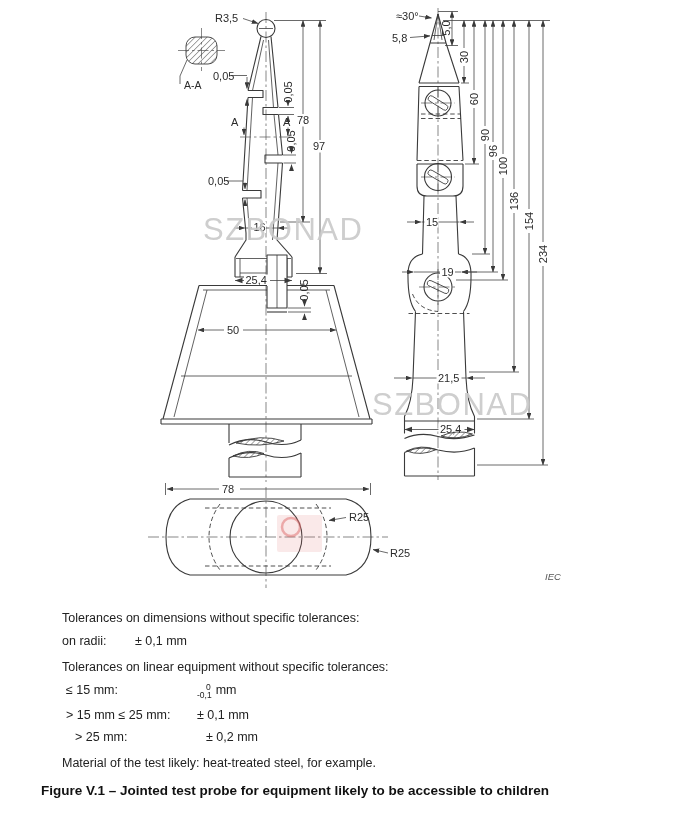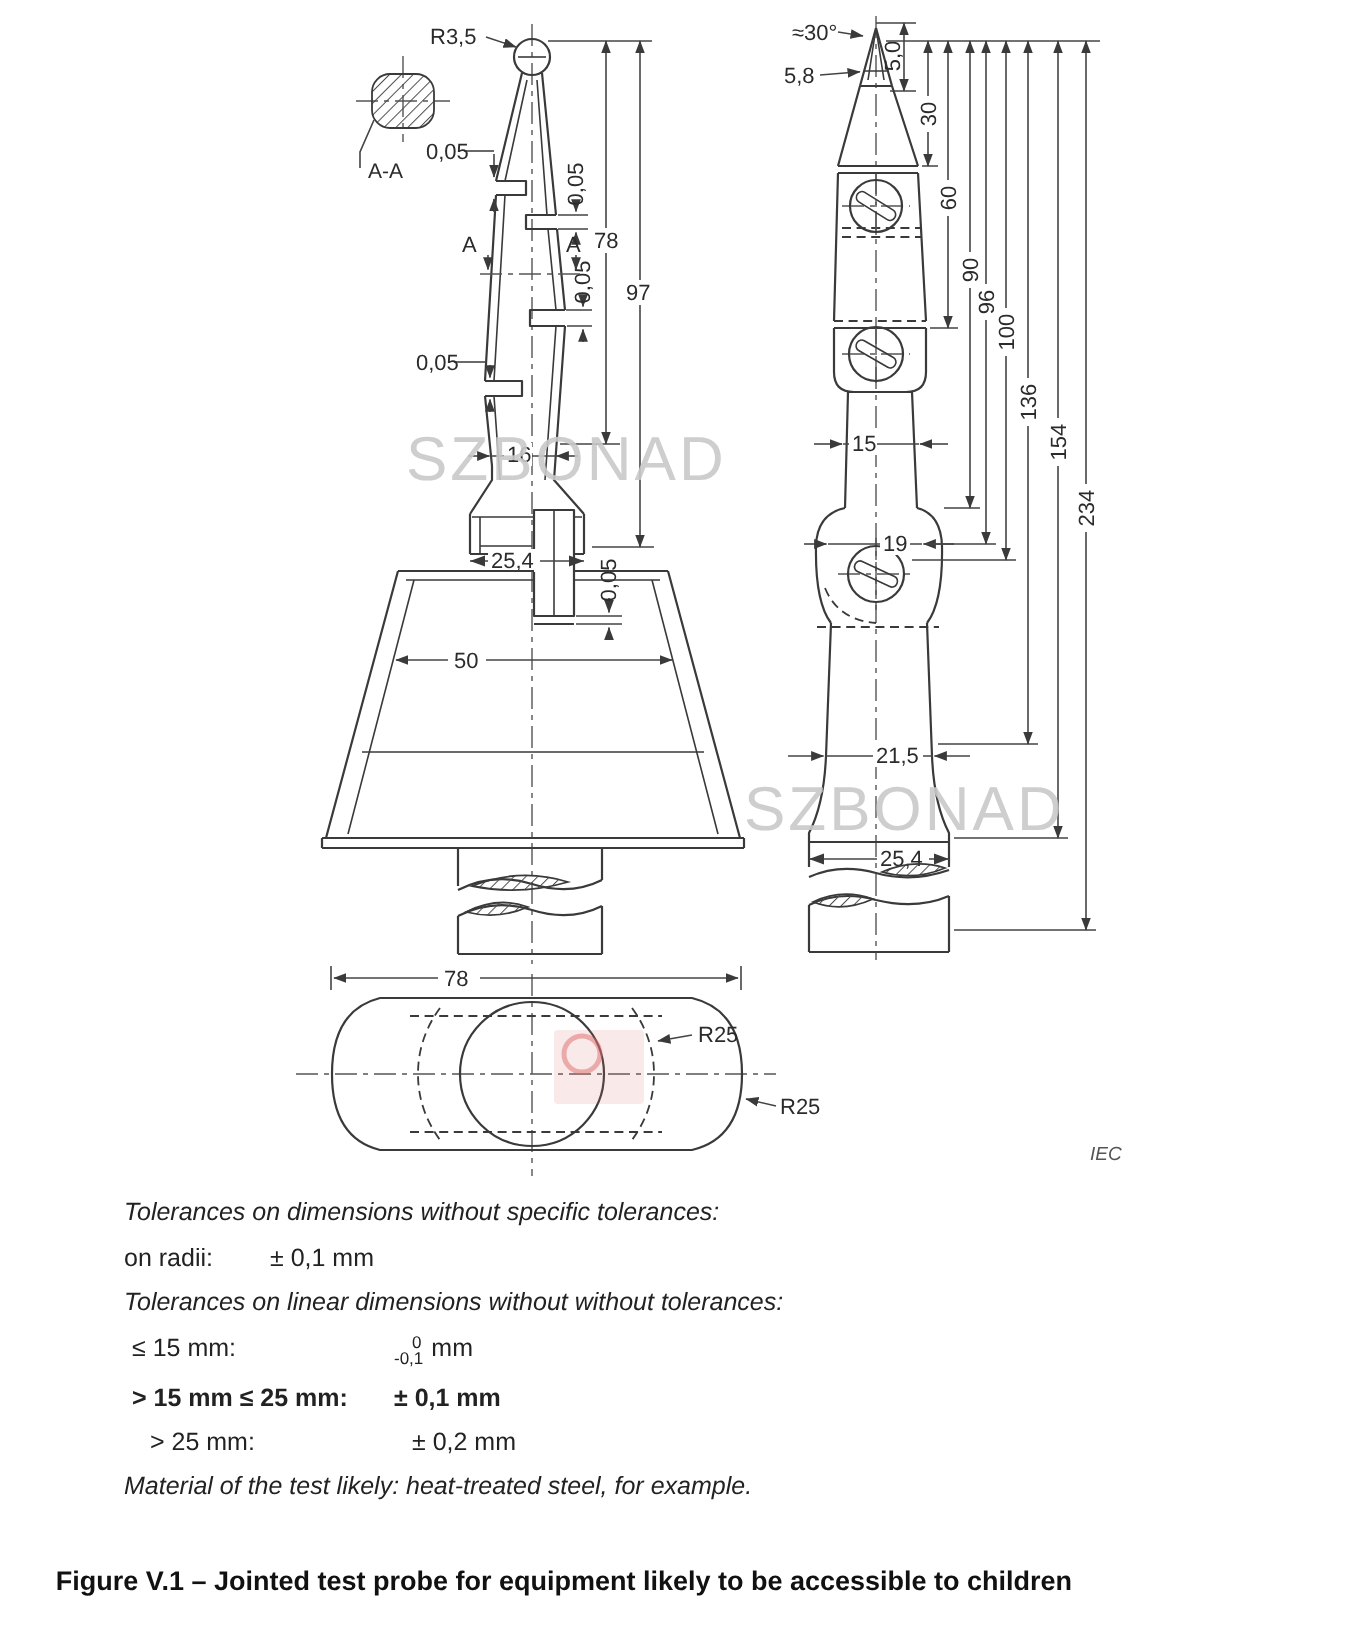--- a/index.html
+++ b/index.html
@@ -12,29 +12,29 @@
   .wm{font-size:31px;fill:#c9c9c9;letter-spacing:1.5px;opacity:.9;}
   .iec{font-size:9.5px;font-style:italic;fill:#555;}
   .o{stroke:#3a3a3a;stroke-width:1.1;fill:none;stroke-linejoin:round;}
   .t{stroke:#3a3a3a;stroke-width:.8;fill:none;}
   .d{stroke:#444;stroke-width:.8;fill:none;}
   .cl{stroke:#555;stroke-width:.7;fill:none;stroke-dasharray:11 3 2.5 3;}
   .hid{stroke:#3a3a3a;stroke-width:.9;fill:none;stroke-dasharray:4.5 2.8;}
   .bg{fill:#fff;}
   .hat{fill:url(#hatch);stroke:#3a3a3a;stroke-width:.9;}
   .notes{position:absolute;left:62px;top:600px;width:560px;font-size:12.5px;line-height:1.1;}
-  .notes p{margin:0 0 9px 0;font-style:italic;}
+  .notes p{margin:12px 0 9px 0;}
   .nrow{margin:0 0 8px 0;display:flex;align-items:center;}
   .nlab{display:inline-block;width:73px;}
   .nlab2{display:inline-block;width:131px;}
   .frac{display:inline-block;font-size:8.5px;line-height:8px;vertical-align:middle;margin-right:4px;}
   .frac .fs{display:block;padding-left:9px;}
   .mat{margin-top:3px;margin-left:4px;}
   .caption{position:absolute;left:0;top:783px;width:564px;text-align:center;
-           font-weight:bold;font-size:13.5px;color:#111;}
+           font-weight:bold;font-size:13.5px;color:#111;padding-left:13px;}
 </style>
 </head>
 <body>
 
 <div class="sheet">
 
 <svg width="680" height="594" viewBox="0 0 680 594">
   <defs>
     <marker id="ah" viewBox="0 0 8 6" refX="7.6" refY="3" markerWidth="8.2" markerHeight="6.2" orient="auto-start-reverse">
       <path d="M0,0 L8,3 L0,6 Z" fill="#3a3a3a"></path>
@@ -354,30 +354,30 @@
   <text class="wm" x="372" y="415">SZBONAD</text>
   <text class="iec" x="545" y="580">IEC</text>
 </svg>
 
 <div class="notes">
   <p>Tolerances on dimensions without specific tolerances:</p>
   <div class="nrow">
     <span class="nlab">on radii:</span>
     <span>± 0,1 mm</span>
   </div>
-  <p>Tolerances on linear dimensions without without tolerances:</p>
+  <p>Tolerances on linear equipment without specific tolerances:</p>
   <div class="nrow" style="margin-left:4px;margin-bottom:10px;">
     <span class="nlab2">≤ 15 mm:</span>
     <span class="frac">
       <span class="fs">0</span>
       <span class="fs" style="padding-left:0;text-align:center;">-0,1</span>
     </span>
     <span>mm</span>
   </div>
-  <div class="nrow" style="margin-left:4px;font-weight:bold;">
+  <div class="nrow" style="margin-left:4px;">
     <span class="nlab2">&gt; 15 mm ≤ 25 mm:</span>
     <span>± 0,1 mm</span>
   </div>
   <div class="nrow" style="margin-left:13px;">
     <span class="nlab2">&gt; 25 mm:</span>
     <span>± 0,2 mm</span>
   </div>
   <p class="mat">Material of the test likely: heat-treated steel, for example.</p>
 </div>
 

